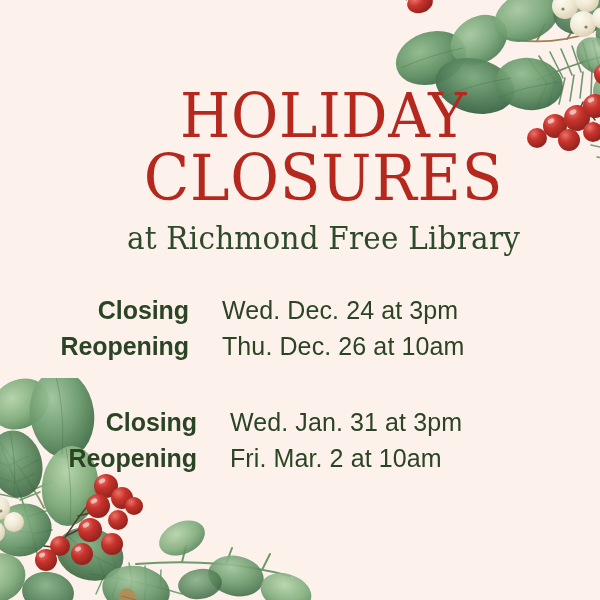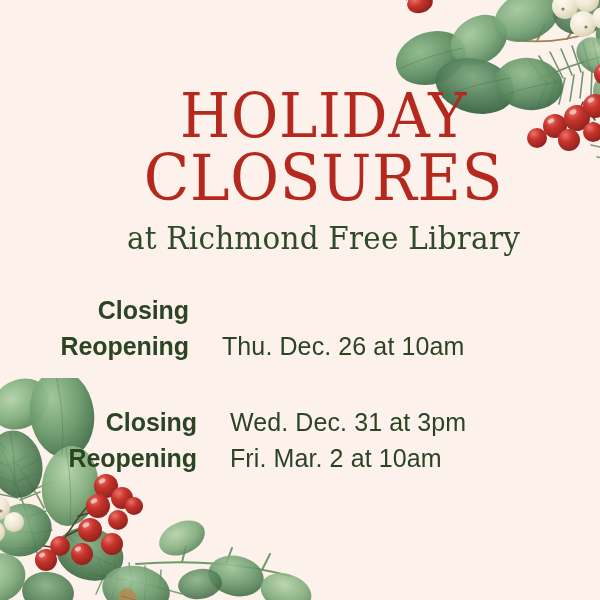--- a/index.html
+++ b/index.html
@@ -369,31 +369,32 @@
     <div class="title-line title-line-1">HOLIDAY</div>
     <div class="title-line title-line-2">CLOSURES</div>
     <div class="subtitle">at Richmond Free Library</div>
   </div>
 
   <div class="schedule">
 
     <div class="sched-group group-1">
       <div class="sched-row">
         <div class="sched-label">Closing</div>
+        <div class="sched-value">Wed. Dec. 24 at 3pm</div>
       </div>
       <div class="sched-row">
         <div class="sched-label">Reopening</div>
         <div class="sched-value">Thu. Dec. 26 at 10am</div>
       </div>
     </div>
 
     <div class="sched-group group-2">
       <div class="sched-row">
         <div class="sched-label">Closing</div>
-        <div class="sched-value">Wed. Dec. 31 at 3pm</div>
+        <div class="sched-value">Wed. Jan. 31 at 3pm</div>
       </div>
       <div class="sched-row">
         <div class="sched-label">Reopening</div>
         <div class="sched-value">Fri. Mar. 2 at 10am</div>
       </div>
     </div>
 
   </div>
 
 </div>

